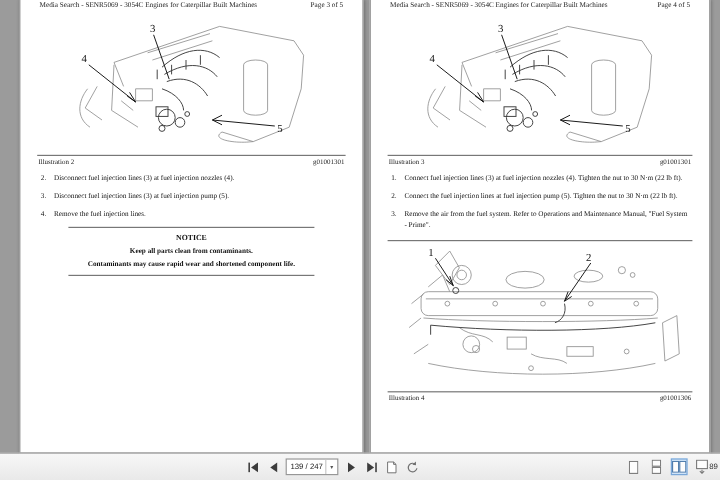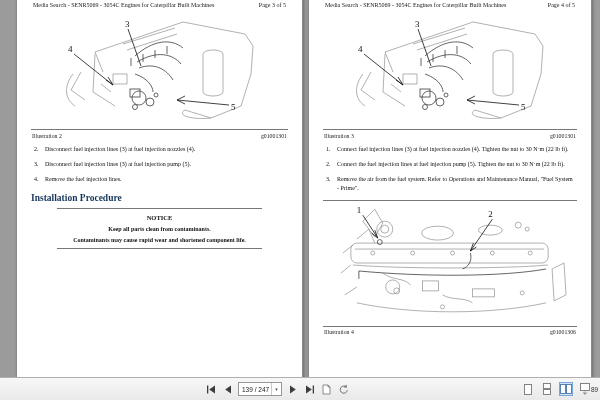--- a/index.html
+++ b/index.html
@@ -104,21 +104,20 @@
         <div class="step">
           <span class="num">3.</span>
           <span class="txt">Disconnect fuel injection lines (3) at fuel injection pump (5).</span>
         </div>
         <div class="step">
           <span class="num">4.</span>
           <span class="txt">Remove the fuel injection lines.</span>
         </div>
       </div>
 
-      <div class="sec-heading">Installation Procedure</div>
 
       <div class="notice">
         <div class="nrule"></div>
         <div class="ntitle">NOTICE</div>
         <div class="nline">Keep all parts clean from contaminants.</div>
         <div class="nline">Contaminants may cause rapid wear and shortened component life.</div>
         <div class="nrule"></div>
       </div>
     </div>
   </div>

